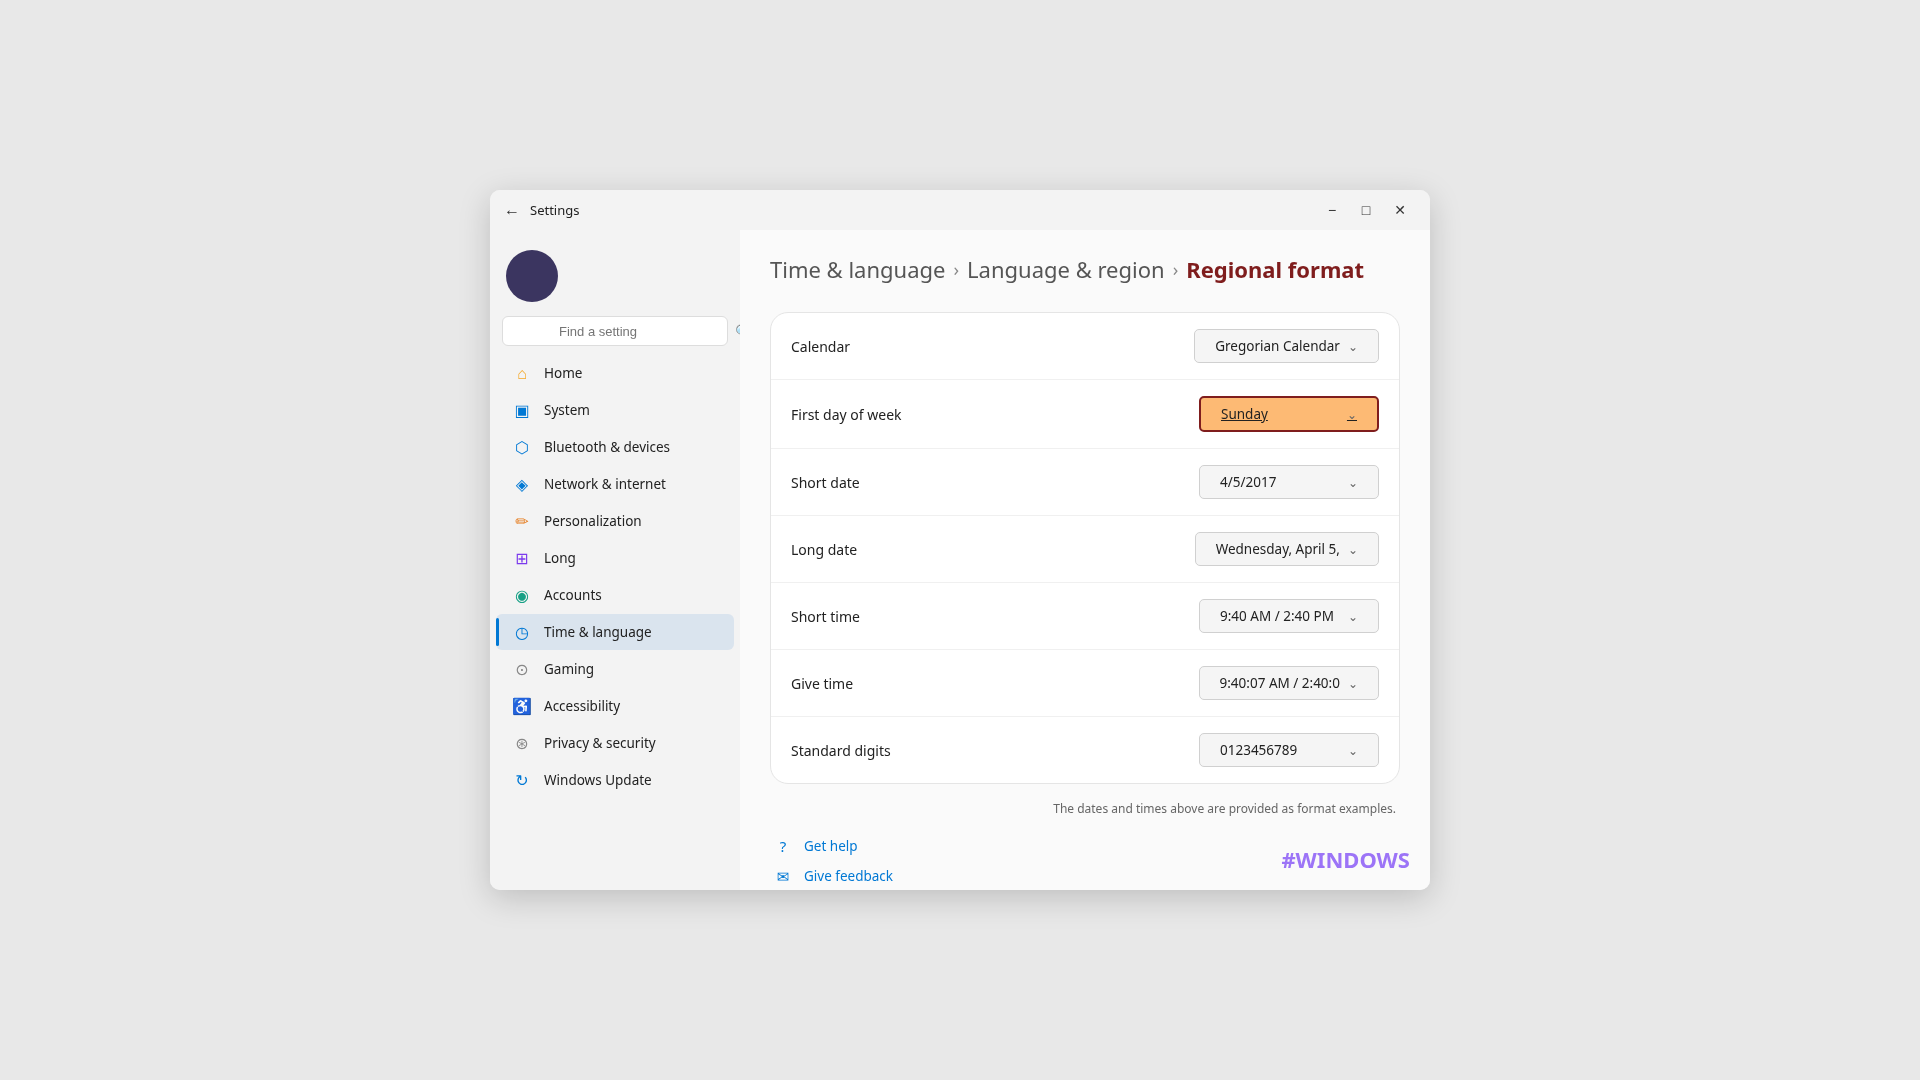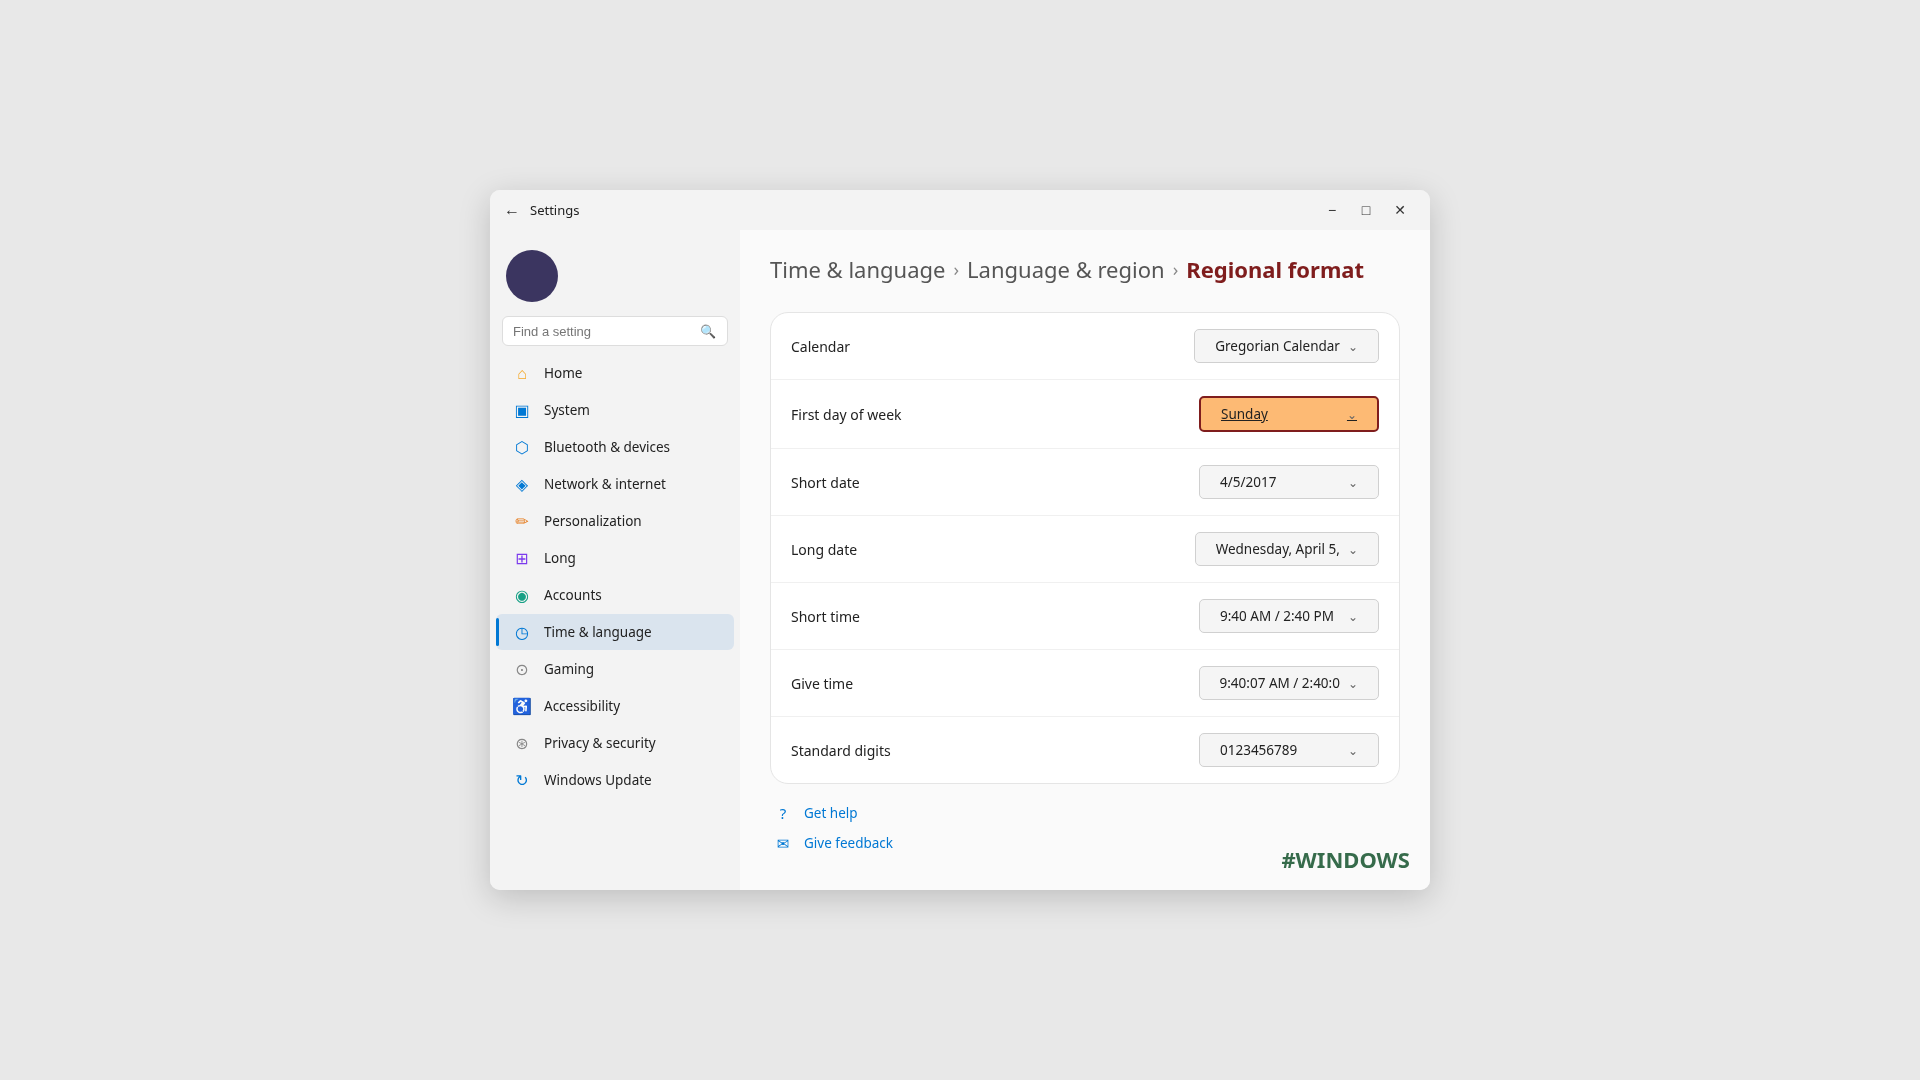--- a/index.html
+++ b/index.html
@@ -96,20 +96,21 @@
       border-radius: 6px;
       padding: 5px 10px;
     }
     .search-input {
       border: none;
       background: transparent;
       outline: none;
       font-size: 13px;
       flex: 1;
       color: #0369a1;
+      margin-left: 46px;
     }
     .search-icon {
       color: #666;
       font-size: 13px;
     }
     .nav-item {
       display: flex;
       align-items: center;
       padding: 8px 16px;
       cursor: pointer;
@@ -254,21 +255,21 @@
       font-size: 15px;
     }
 
     
     .watermark {
       position: absolute;
       bottom: 16px;
       right: 20px;
       font-size: 22px;
       font-weight: 700;
-      color: #14532d;
+      color: #8b5cf6;
       opacity: 0.85;
       pointer-events: none;
     }
   </style>
 </head>
 <body>
 
 <div class="window">
 
   <div class="title-bar">
@@ -411,20 +412,21 @@
             <span class="setting-label">Standard digits</span>
             <div class="setting-control">
               <div class="dropdown">
                 <span>0123456789</span>
                 <span class="chevron">⌄</span>
               </div>
             </div>
           </div>
         </div>
 
+      <div class="footer-note">The dates and times above are provided as format examples.</div>
 
       <div class="links-section" id="links-section">
           <a class="help-link" href="#">
             <span class="help-link-icon">?</span>
             <span>Get help</span>
           </a>
           <a class="help-link" href="#">
             <span class="help-link-icon">✉</span>
             <span>Give feedback</span>
           </a>

